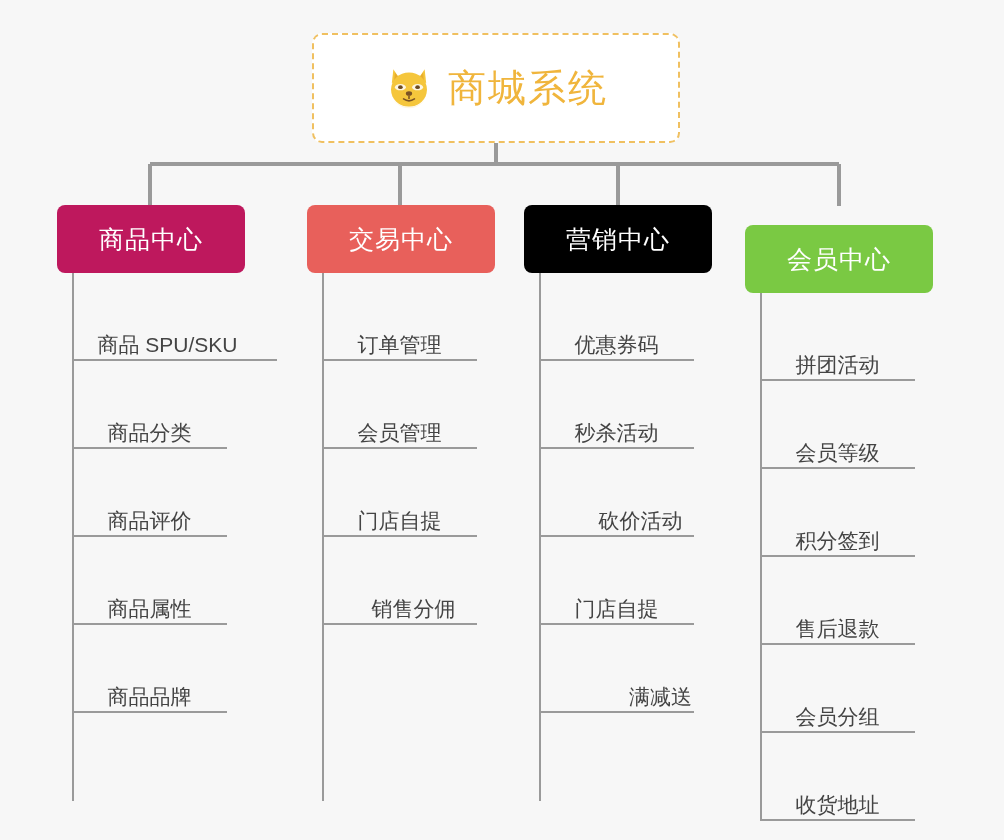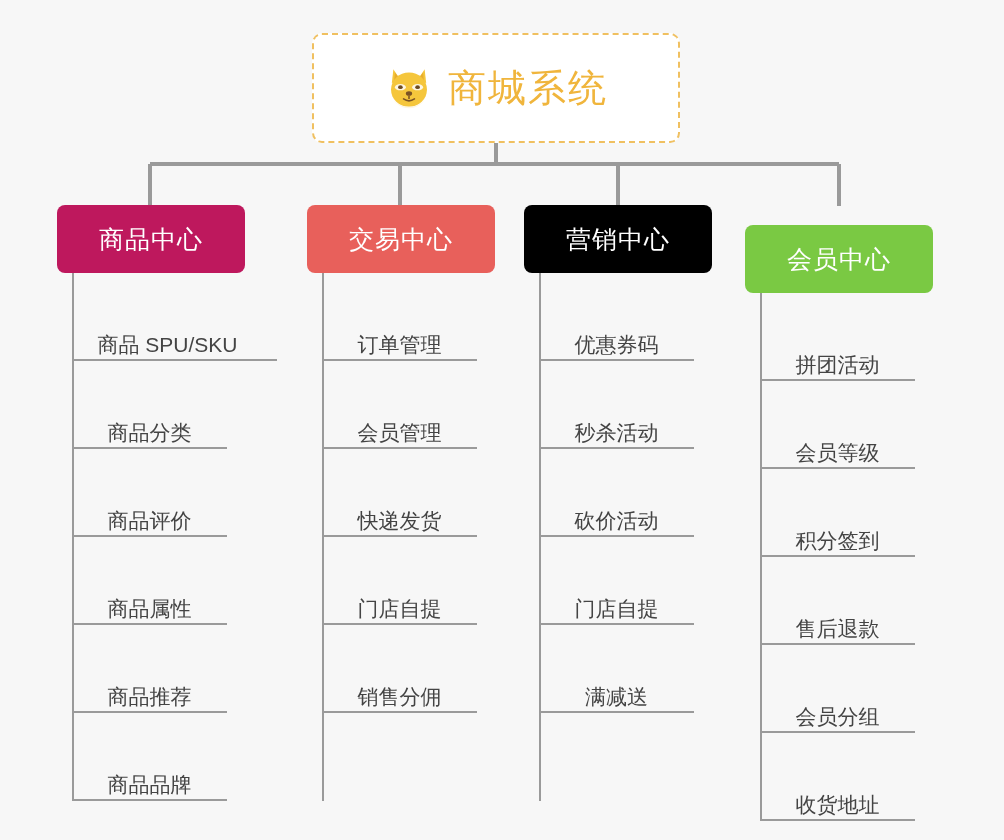--- a/index.html
+++ b/index.html
@@ -182,81 +182,73 @@
           <div class="child-item">
             <div class="child-underline" style="width: 155px;"></div>
             <div class="child-label" style="width: 155px;">商品评价</div>
           </div>
           <div class="child-item">
             <div class="child-underline" style="width: 155px;"></div>
             <div class="child-label" style="width: 155px;">商品属性</div>
           </div>
           <div class="child-item">
             <div class="child-underline" style="width: 155px;"></div>
-            <div class="child-label" style="width: 155px;">商品推荐</div>
-          </div>
-          <div class="child-item">
-            <div class="child-underline" style="width: 155px;"></div>
             <div class="child-label" style="width: 155px;">商品品牌</div>
           </div>
         </div>
       </div>
       <div class="column" style="left: 307px;">
         <div class="cat-box" style="background: rgb(232, 96, 91);">
           <span class="cat-label">交易中心</span>
         </div>
         <div class="children" style="height: 528px;">
           <div class="rail" style="height: 528px;"></div>
           <div class="child-item">
             <div class="child-underline" style="width: 155px;"></div>
             <div class="child-label" style="width: 155px;">订单管理</div>
           </div>
           <div class="child-item">
             <div class="child-underline" style="width: 155px;"></div>
             <div class="child-label" style="width: 155px;">会员管理</div>
           </div>
           <div class="child-item">
             <div class="child-underline" style="width: 155px;"></div>
-            <div class="child-label" style="width: 155px;">快递发货</div>
-          </div>
-          <div class="child-item">
-            <div class="child-underline" style="width: 155px;"></div>
             <div class="child-label" style="width: 155px;">门店自提</div>
           </div>
           <div class="child-item">
             <div class="child-underline" style="width: 155px;"></div>
-            <div class="child-label" style="width: 155px;">销售分佣</div>
+            <div class="child-label" style="width: 155px; margin-left: 14px;">销售分佣</div>
           </div>
         </div>
       </div>
       <div class="column" style="left: 524px;">
         <div class="cat-box" style="background: #000000;">
           <span class="cat-label">营销中心</span>
         </div>
         <div class="children" style="height: 576px;">
           <div class="rail" style="height: 528px;"></div>
           <div class="child-item">
             <div class="child-underline" style="width: 155px;"></div>
             <div class="child-label" style="width: 155px;">优惠券码</div>
           </div>
           <div class="child-item">
             <div class="child-underline" style="width: 155px;"></div>
             <div class="child-label" style="width: 155px;">秒杀活动</div>
           </div>
           <div class="child-item">
             <div class="child-underline" style="width: 155px;"></div>
-            <div class="child-label" style="width: 155px;">砍价活动</div>
+            <div class="child-label" style="width: 155px; padding-left: 24px;">砍价活动</div>
           </div>
           <div class="child-item">
             <div class="child-underline" style="width: 155px;"></div>
             <div class="child-label" style="width: 155px;">门店自提</div>
           </div>
           <div class="child-item">
             <div class="child-underline" style="width: 155px;"></div>
-            <div class="child-label" style="width: 155px;">满减送</div>
+            <div class="child-label" style="width: 155px; padding-left: 44px;">满减送</div>
           </div>
         </div>
       </div>
       <div class="column" style="left: 745px; margin-top: 20px;">
         <div class="cat-box" style="background: rgb(122, 201, 67);">
           <span class="cat-label">会员中心</span>
         </div>
         <div class="children" style="height: 528px;">
           <div class="rail" style="height: 528px;"></div>
           <div class="child-item">

